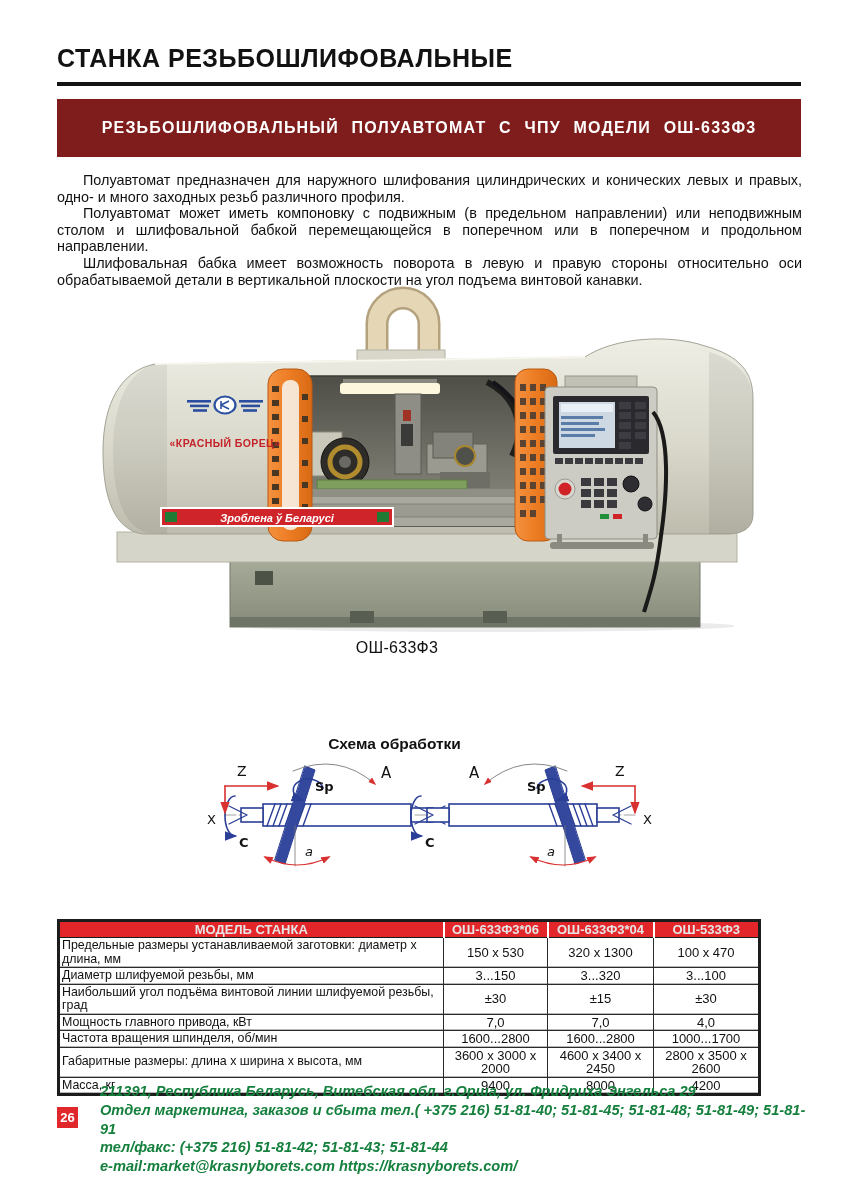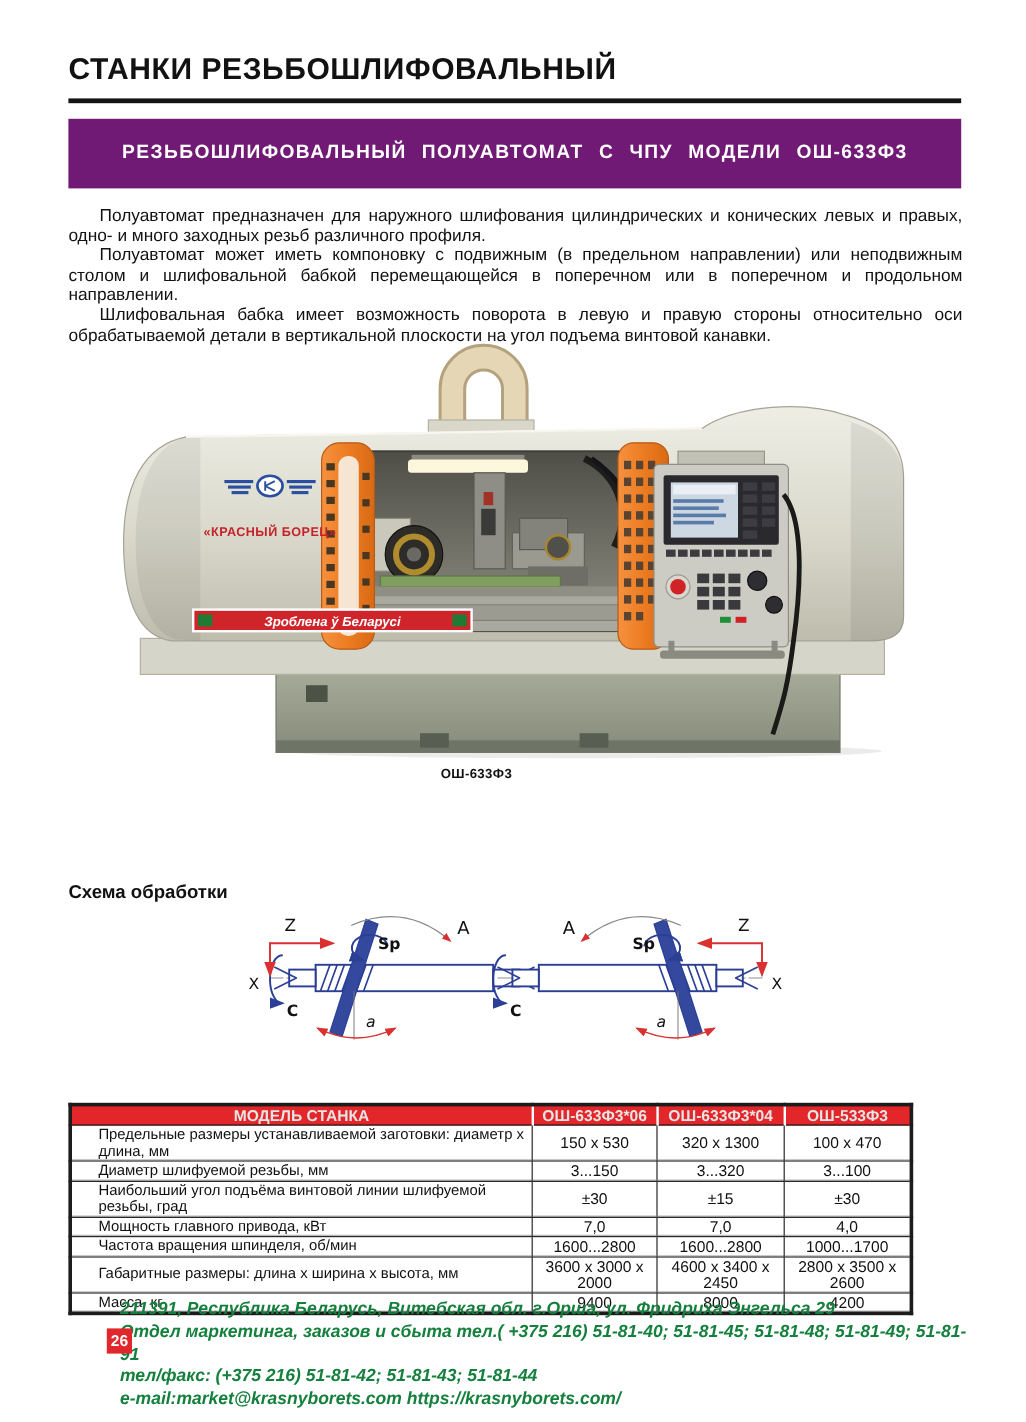--- a/index.html
+++ b/index.html
@@ -8,68 +8,68 @@
     position:relative; width:855px; height:1185px; background:#fff;
     font-family:"Liberation Sans", sans-serif; color:#111; overflow:hidden;
   }
   .doc-title {
     position:absolute; left:57px; top:44px; width:744px;
     font-size:25px; font-weight:700; letter-spacing:.5px; color:#121212;
     border-bottom:4px solid #141414; padding-bottom:9px;
   }
   .banner {
     position:absolute; left:57px; top:99px; width:744px; height:58px;
-    background:#701a75; color:#fff; display:flex; align-items:center; justify-content:center;
+    background:#7f1d1d; color:#fff; display:flex; align-items:center; justify-content:center;
     font-size:16px; font-weight:700; letter-spacing:1.2px; word-spacing:7px; text-align:center;
   }
   .intro { position:absolute; left:57px; top:172px; width:745px; font-size:14.4px; line-height:16.6px; }
   .intro p { text-align:justify; text-indent:26px; }
   .figure { position:absolute; left:95px; top:284px; width:665px; height:348px; }
   .figure svg { width:100%; height:100%; display:block; }
   .fig-caption {
     position:absolute; left:57px; top:639px; width:680px; text-align:center;
-    font-size:11px; font-weight:700; letter-spacing:.3px;
+    font-size:16px; font-weight:400; letter-spacing:.3px;
   }
   .schema-title {
-    position:absolute; left:57px; top:735px; width:675px; 
+    position:absolute; left:57px; top:735px; width:675px; text-align:center;
     font-size:15.5px; font-weight:700;
   }
   .schema { position:absolute; left:205px; top:760px; width:450px; height:125px; }
   .schema svg { width:100%; height:100%; display:block; overflow:visible; }
   .spec-table {
     position:absolute; left:57px; top:919px; width:701px;
     border-collapse:collapse; table-layout:fixed; border:3px solid #1c1c1c;
   }
   .spec-table th {
     background:#e3262a; color:#e5e5e5; font-size:13px; font-weight:700;
     height:15px; border:2px solid #fff; border-bottom:1px solid #1c1c1c; text-align:center;
   }
   .spec-table td {
     border:1px solid #2a2a2a; font-size:13px; text-align:center;
     padding:1px 3px; height:16px; line-height:13.5px;
     box-shadow: inset 0 -2px 0 -1px #b8b8b8;
   }
-  .spec-table td.lbl { text-align:left; font-size:12.4px; padding-left:22px; }
+  .spec-table td.lbl { text-align:left; font-size:12.4px; padding-left:2px; }
   .footer {
     position:absolute; left:100px; top:1082px; width:720px;
     color:#15803d; font-weight:700; font-style:italic; font-size:14.6px; line-height:18.8px;
   }
   .page-num {
     position:absolute; left:57px; top:1107px; width:21px; height:21px;
     background:#e0282c; color:#fff; font-size:13px; font-weight:700;
-    display:flex; align-items:center; justify-content:center;margin-left:32px;
+    display:flex; align-items:center; justify-content:center;
   }
   .dj { font-family:"DejaVu Sans", sans-serif; }
 </style>
 </head>
 <body>
 
 <div class="page">
 
-  <div class="doc-title">СТАНКИ РЕЗЬБОШЛИФОВАЛЬНЫЙ</div>
+  <div class="doc-title">СТАНКА РЕЗЬБОШЛИФОВАЛЬНЫЕ</div>
 
   <div class="banner">РЕЗЬБОШЛИФОВАЛЬНЫЙ ПОЛУАВТОМАТ С ЧПУ МОДЕЛИ ОШ-633Ф3</div>
 
   <div class="intro">
     <p>Полуавтомат предназначен для наружного шлифования цилиндрических и конических левых и правых, одно- и много заходных резьб различного профиля.</p>
     <p>Полуавтомат может иметь компоновку с подвижным (в предельном направлении) или неподвижным столом и шлифовальной бабкой перемещающейся в поперечном или в поперечном и продольном направлении.</p>
     <p>Шлифовальная бабка имеет возможность поворота в левую и правую стороны относительно оси обрабатываемой детали в вертикальной плоскости на угол подъема винтовой канавки.</p>
   </div>
 
   <div class="figure">

